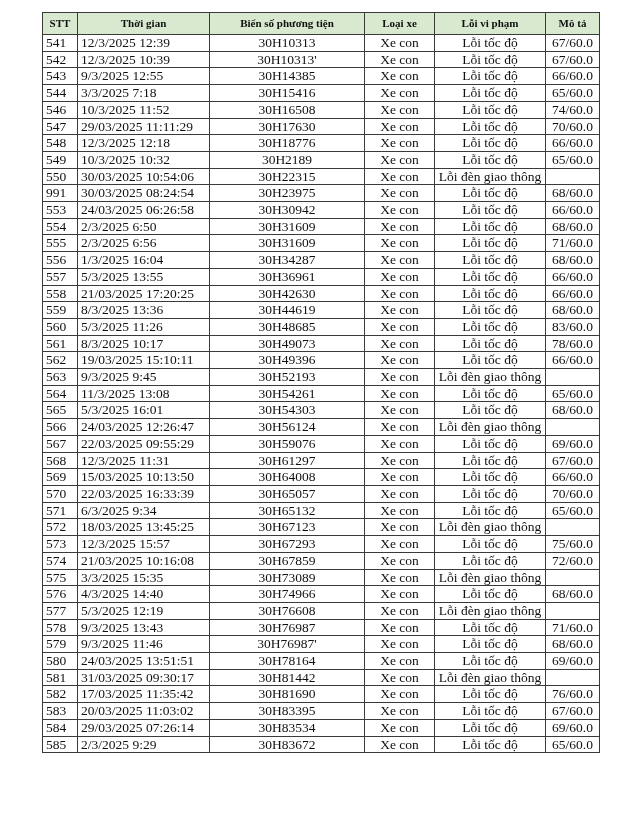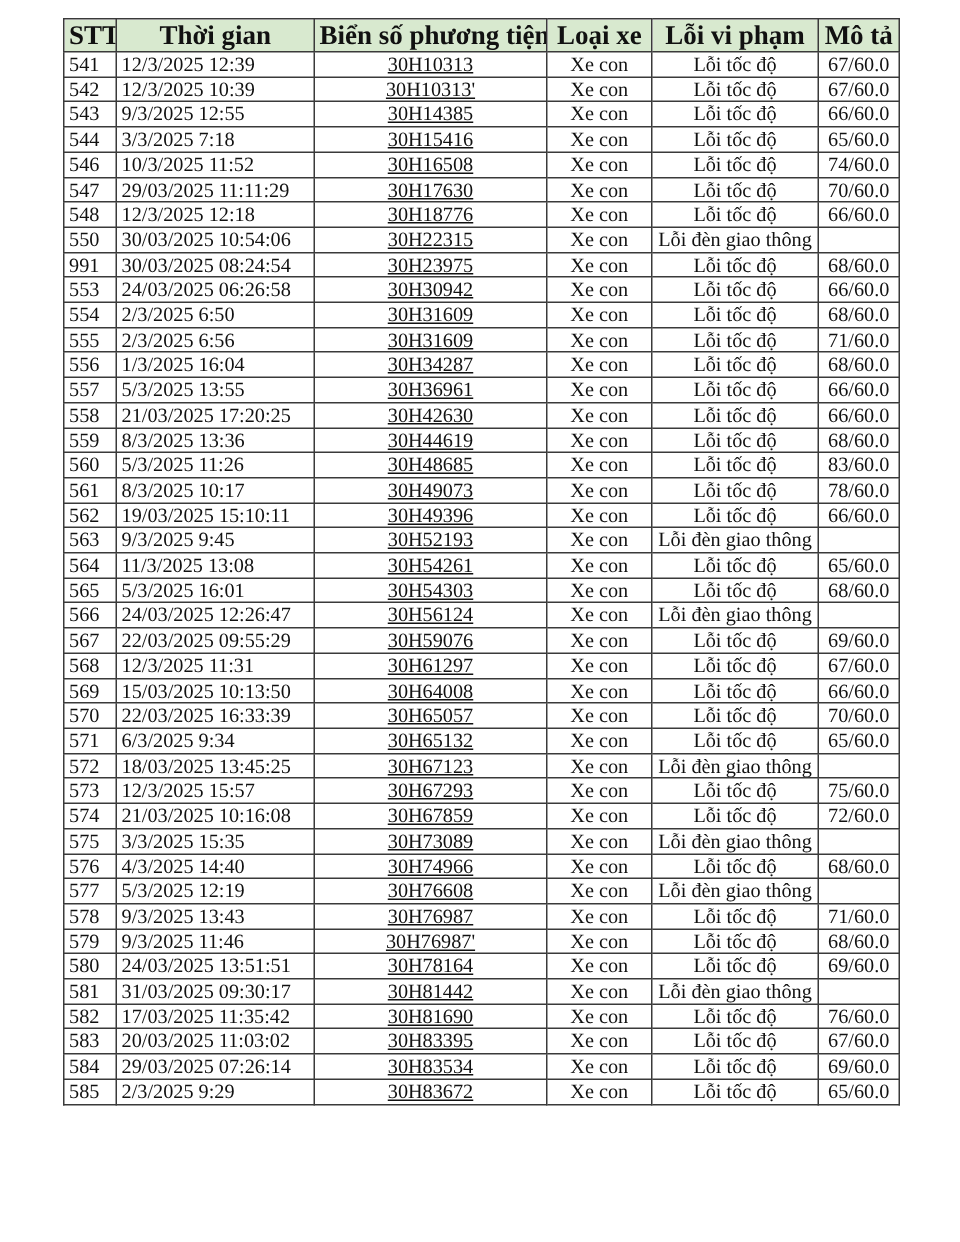--- a/index.html
+++ b/index.html
@@ -40,26 +40,26 @@
       line-height: 15.7px;
       font-size: 13.5px;
       white-space: nowrap;
       overflow: hidden;
     }
     th {
       height: 21px;
       line-height: 21px;
       background: #d8e9cf;
       font-weight: bold;
-      font-size: 18px;
+      font-size: 11px;
       text-align: center;
     }
     td.stt { padding-right: 4px; }
     td.time { text-align: left; padding-left: 3px; margin-top: 28px; }
-    td.plate { text-align: center; text-decoration: underline; }
+    td.plate { text-align: center; }
     td.type { text-align: center; }
     td.viol { text-align: center; }
     td.desc { text-align: center; }
   </style>
 </head>
 <body>
 
 <div class="table-wrap">
   <table>
     <colgroup>
@@ -131,20 +131,28 @@
         </tr>
         <tr>
           <td class="stt">548</td>
           <td class="time">12/3/2025 12:18</td>
           <td class="plate">30H18776</td>
           <td class="type">Xe con</td>
           <td class="viol">Lỗi tốc độ</td>
           <td class="desc">66/60.0</td>
         </tr>
         <tr>
+          <td class="stt">549</td>
+          <td class="time">10/3/2025 10:32</td>
+          <td class="plate">30H2189</td>
+          <td class="type">Xe con</td>
+          <td class="viol">Lỗi tốc độ</td>
+          <td class="desc">65/60.0</td>
+        </tr>
+        <tr>
           <td class="stt">550</td>
           <td class="time">30/03/2025 10:54:06</td>
           <td class="plate">30H22315</td>
           <td class="type">Xe con</td>
           <td class="viol">Lỗi đèn giao thông</td>
           <td class="desc"></td>
         </tr>
         <tr>
           <td class="stt">991</td>
           <td class="time">30/03/2025 08:24:54</td>

